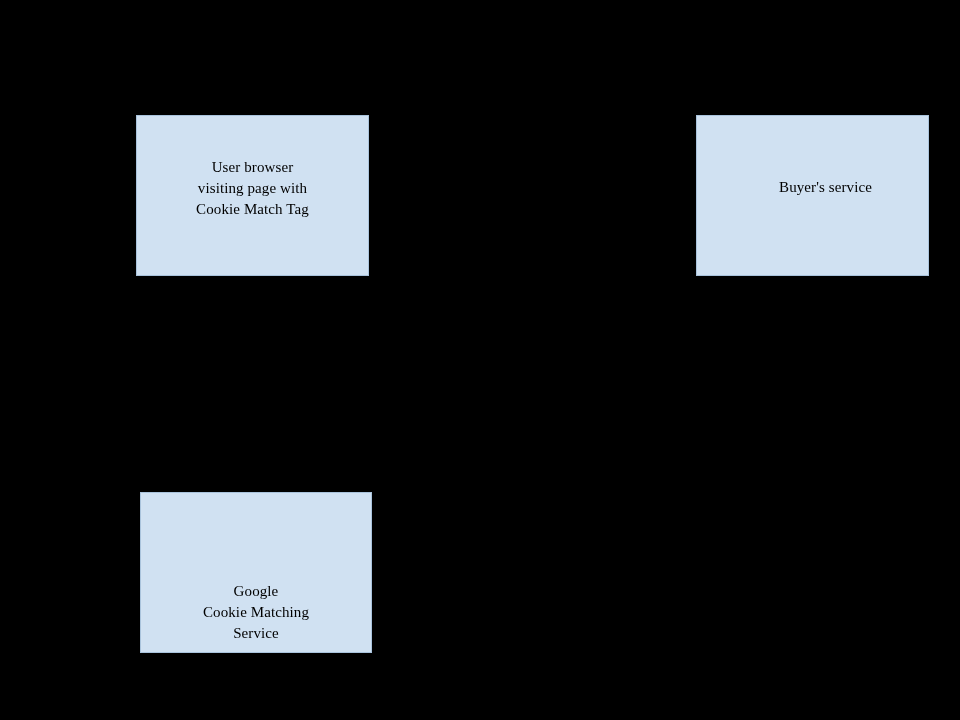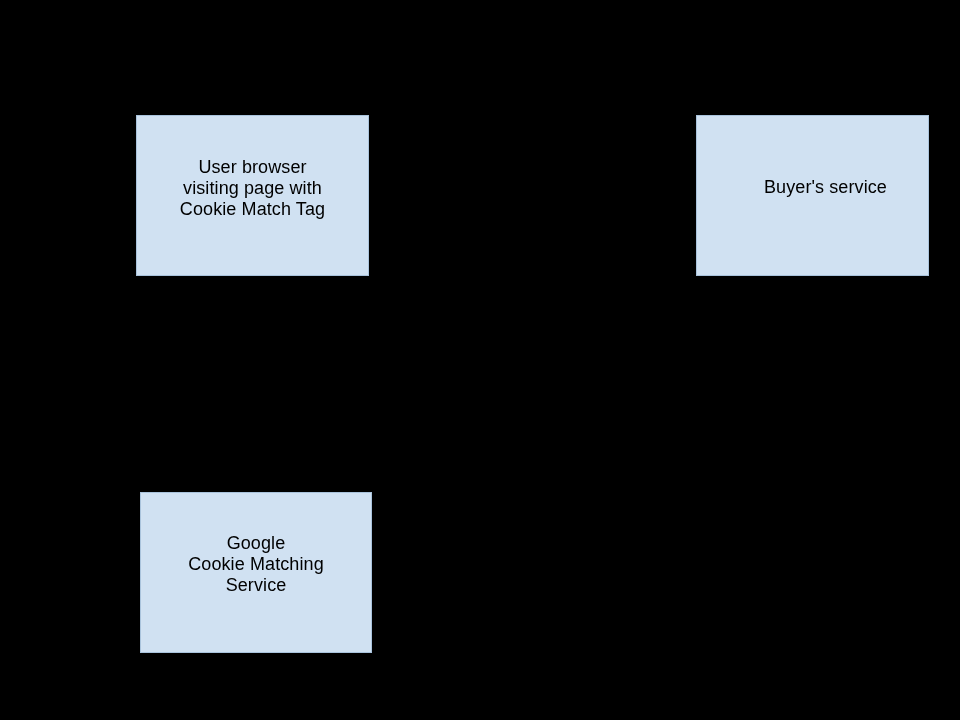--- a/index.html
+++ b/index.html
@@ -26,22 +26,22 @@
     background: #d0e1f2;
     border: 1px solid #a9c3dc;
     display: flex;
     align-items: center;
     justify-content: center;
     text-align: center;
   }
 
   .node-label {
     color: #000000;
-    font-family: Liberation Sans, sans-serif;
-    font-size: 18px;
+    font-family: Liberation Serif, serif;
+    font-size: 15px;
     line-height: 21px;
     letter-spacing: 0.1px;
     white-space: pre-line;
     padding: 0 6px;
   }
 
   
   #node-user-browser {
     left: 136px;
     top: 115px;
@@ -63,20 +63,21 @@
   #node-buyers-service .node-label {
     position: relative;
     top: -8px;
   }
 
   #node-google-cookie-matching {
     left: 140px;
     top: 492px;
     width: 232px;
     height: 161px;
+    align-items: flex-end;
   }
   #node-google-cookie-matching .node-label {
     position: relative;
     top: -8px;
   }
 </style>
 </head>
 <body>
 
 <div id="canvas">

